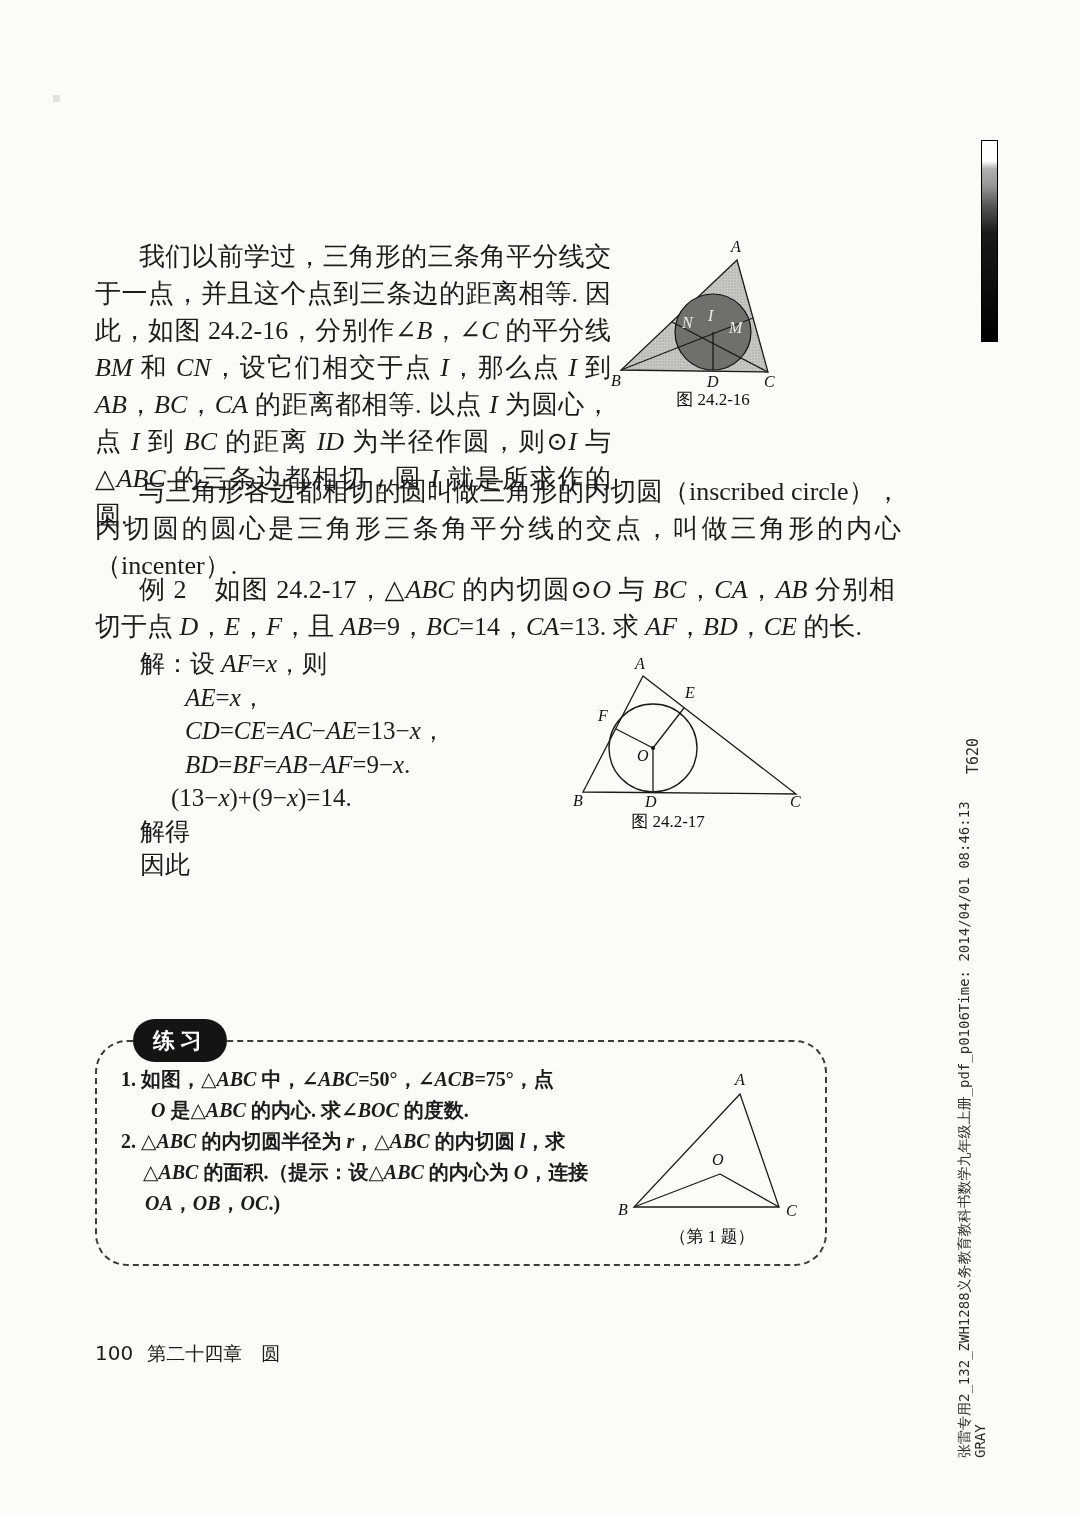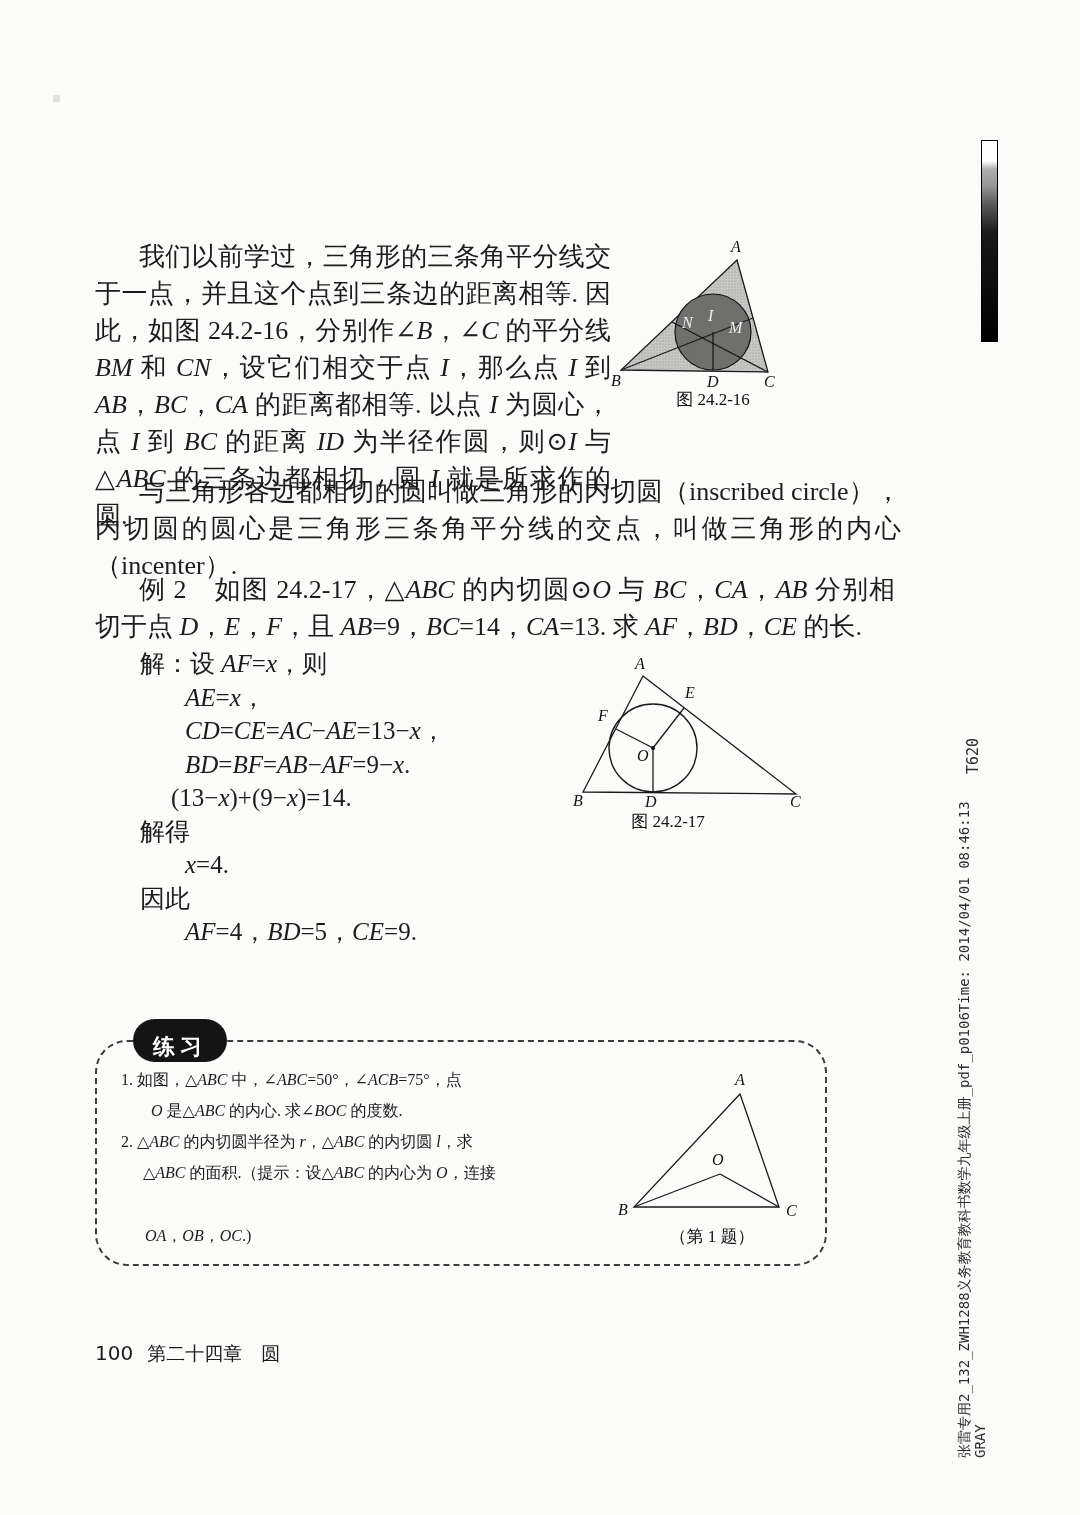--- a/index.html
+++ b/index.html
@@ -35,27 +35,27 @@
   .fig3{left:612px;top:1052px;}
   .fig line, .fig polygon, .fig polyline{stroke:#1a1a1a;stroke-width:1.3;}
   .fig .lab{font-family:"Liberation Serif","DejaVu Serif",serif;font-style:italic;font-size:16px;fill:#111;}
   .fig .lab-w{fill:#ededed;}
   .fig .cap{font-size:17px;fill:#111;font-style:normal;}
 
   
   .practice-box{position:absolute;left:95px;top:1040px;width:728px;height:222px;
                 border:2.5px dashed #3c3c3c;border-radius:32px;}
   .badge{position:absolute;left:36px;top:-23px;width:94px;height:43px;background:#141414;
-         border-radius:22px;display:flex;align-items:flex-end;justify-content:center;
+         border-radius:22px;display:flex;align-items:center;justify-content:center;
          color:#fff;font-weight:700;font-size:22px;letter-spacing:5px;}
-  .practice-text{position:absolute;left:24px;top:22px;width:520px;font-size:16px;}
+  .practice-text{position:absolute;left:24px;top:22px;width:520px;font-size:20px;font-weight:bold;}
   .pr-line{line-height:31px;white-space:nowrap;}
   .pl1{padding-left:30px;}
   .pl3{padding-left:22px;}
-  .pl4{padding-left:24px;margin-top:32px;}
+  .pl4{padding-left:24px;}
 
   
   .footer{position:absolute;left:95px;top:1341px;font-size:19px;}
   .pgnum{font-family:"DejaVu Sans","Liberation Sans",sans-serif;font-size:20px;margin-right:14px;margin-top:8px;}
 
   
   .t620{position:absolute;left:964px;top:774px;transform:rotate(-90deg);transform-origin:0 0;
         font:15px "DejaVu Sans Mono","Liberation Mono",monospace;color:#2b2b2b;white-space:nowrap;}
   .watermark{position:absolute;left:956px;top:1458px;transform:rotate(-90deg);transform-origin:0 0;
         font:14px "DejaVu Sans Mono","Liberation Mono",monospace;color:#2b2b2b;
@@ -97,23 +97,21 @@
 
   <p class="para ex"><span class="s-b">例 2</span><span>　如图 24.2-17，△</span><span class="s-i">ABC</span><span> 的内切圆⊙</span><span class="s-i">O</span><span> 与 </span><span class="s-i">BC</span><span>，</span><span class="s-i">CA</span><span>，</span><span class="s-i">AB</span><span> 分别相切于点 </span><span class="s-i">D</span><span>，</span><span class="s-i">E</span><span>，</span><span class="s-i">F</span><span>，且 </span><span class="s-i">AB</span><span class="s-m">=9</span><span>，</span><span class="s-i">BC</span><span class="s-m">=14</span><span>，</span><span class="s-i">CA</span><span class="s-m">=13</span><span>. 求 </span><span class="s-i">AF</span><span>，</span><span class="s-i">BD</span><span>，</span><span class="s-i">CE</span><span> 的长.</span></p>
 
   <div class="solution">
     <div class="sol-line ind1"><span class="s-b">解</span><span>：设 </span><span class="s-i">AF</span><span class="s-m">=</span><span class="s-i">x</span><span>，则</span></div>
     <div class="sol-line ind2"><span class="s-i">AE</span><span class="s-m">=</span><span class="s-i">x</span><span>，</span></div>
     <div class="sol-line ind2"><span class="s-i">CD</span><span class="s-m">=</span><span class="s-i">CE</span><span class="s-m">=</span><span class="s-i">AC</span><span class="s-m">−</span><span class="s-i">AE</span><span class="s-m">=13−</span><span class="s-i">x</span><span>，</span></div>
     <div class="sol-line ind2"><span class="s-i">BD</span><span class="s-m">=</span><span class="s-i">BF</span><span class="s-m">=</span><span class="s-i">AB</span><span class="s-m">−</span><span class="s-i">AF</span><span class="s-m">=9−</span><span class="s-i">x</span><span>.</span></div>
     <div class="sol-line ind3"><span class="s-m">(13−</span><span class="s-i">x</span><span class="s-m">)+(9−</span><span class="s-i">x</span><span class="s-m">)=14.</span></div>
     <div class="sol-line ind1"><span>解得</span></div>
-    <div class="sol-line ind2"><span class="s-i">x</span><span class="s-m">=4.</span></div>
     <div class="sol-line ind1"><span>因此</span></div>
-    <div class="sol-line ind2"><span class="s-i">AF</span><span class="s-m">=4</span><span>，</span><span class="s-i">BD</span><span class="s-m">=5</span><span>，</span><span class="s-i">CE</span><span class="s-m">=9.</span></div>
   </div>
 
   <svg class="fig fig2" width="290" height="190" viewBox="0 0 290 190">
     <polygon points="85,32 25,148 238,150" fill="none" stroke-width="1.4"></polygon>
     <circle cx="95" cy="104" r="44" fill="none" stroke="#1a1a1a" stroke-width="1.4"></circle>
     <line x1="95" y1="104" x2="95" y2="148"></line>
     <line x1="95" y1="104" x2="58" y2="85"></line>
     <line x1="95" y1="104" x2="126" y2="64"></line>
     <circle cx="95" cy="104" r="2" fill="#111"></circle>
     <text class="lab" x="77" y="25">A</text>

